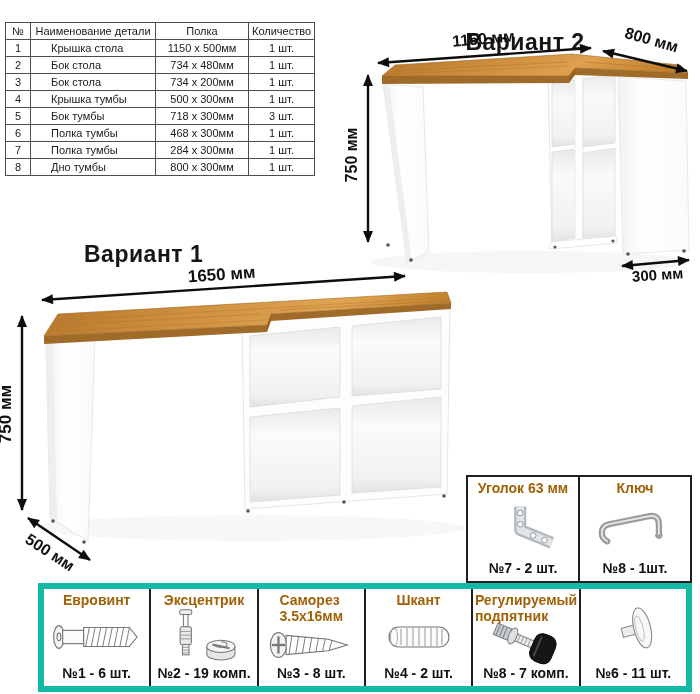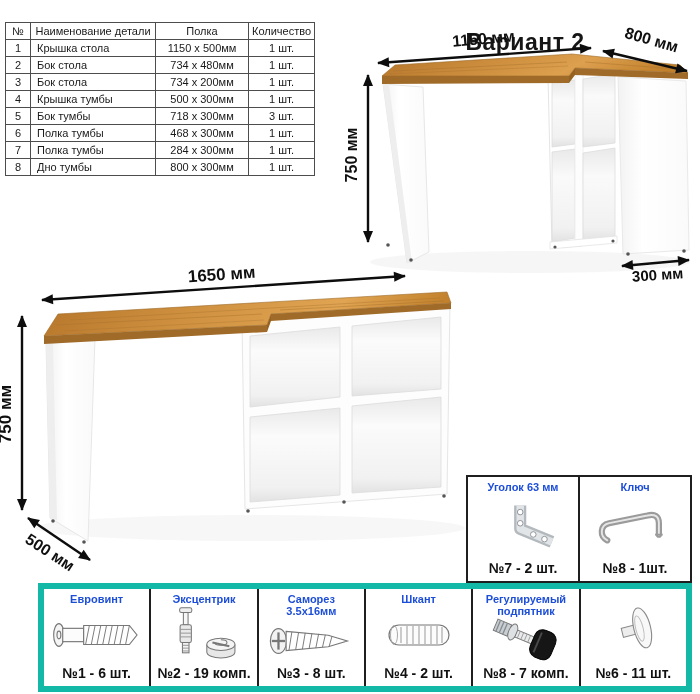--- a/index.html
+++ b/index.html
@@ -11,21 +11,21 @@
   .parts-table{
     position:absolute;left:5px;top:22px;border-collapse:collapse;
     font-size:11px;line-height:1.15;color:#1a1a1a;
   }
   .parts-table th,.parts-table td{
     border:1px solid #4d4d4d;padding:1px 3px;height:14px;background:#fff;
     font-weight:normal;white-space:nowrap;
   }
   .parts-table th{text-align:center;}
   .parts-table td.c{text-align:center;}
-  .parts-table td.l{text-align:left;padding-left:6px;}
+  .parts-table td.l{text-align:left;padding-left:20px;}
   .col-num{width:18px;} .col-name{width:118px;} .col-size{width:86px;} .col-qty{width:58px;}
   
   .variant-title{
     position:absolute;font-weight:bold;font-size:23px;letter-spacing:0.5px;color:#161616;
   }
   #v2-title{left:440px;top:1px;width:170px;text-align:center;margin-top:28px;}
   #v1-title{left:84px;top:241px;width:220px;text-align:left;}
   
   .drawing{position:absolute;}
   #v2-svg{left:345px;top:0px;}
@@ -41,21 +41,21 @@
   .hw-row{
     position:absolute;left:38px;top:583px;width:654px;height:109px;
     display:flex;border:6px solid #14b8a6;background:#fff;box-sizing:border-box;
   }
   .hw-cell{
     flex:1 1 0;display:flex;flex-direction:column;align-items:center;justify-content:space-between;
     padding:4px 2px 5px 2px;border-left:2px solid #1f1f1f;box-sizing:border-box;background:#fff;min-width:0;
   }
   .hw-cell:first-child{border-left:none;}
   .hw-name{
-    font-weight:bold;font-size:11px;line-height:1.12;text-align:center;white-space:pre-line;color:#1d4ed8;
+    font-weight:bold;font-size:14px;line-height:1.12;text-align:left;white-space:pre-line;color:#a16207;
   }
   .hw-count{font-weight:bold;font-size:14px;color:#111;white-space:nowrap;}
   .hw-icon{flex:1 1 auto;display:flex;align-items:center;justify-content:center;min-height:0;}
 </style>
 </head>
 <body>
 
 <div class="sheet">
 
   <table class="parts-table">
@@ -182,20 +182,21 @@
       <line x1="258" y1="51" x2="342" y2="71" marker-start="url(#ah2)" marker-end="url(#ah2)"></line>
       <line x1="23" y1="75" x2="23" y2="242" marker-start="url(#ah2)" marker-end="url(#ah2)"></line>
       <line x1="277" y1="266" x2="344" y2="260" marker-start="url(#ah2)" marker-end="url(#ah2)"></line>
     </g>
     <text class="dim" font-size="16" x="139" y="44" transform="rotate(-5 139 44)">1150 мм</text>
     <text class="dim" font-size="16" x="305" y="45" transform="rotate(16 305 45)">800 мм</text>
     <text class="dim" font-size="16" x="12" y="155" transform="rotate(-90 12 155)">750 мм</text>
     <text class="dim" font-size="15" x="313" y="280" transform="rotate(-4 313 280)">300 мм</text>
   </svg>
 
+  <div id="v1-title" class="variant-title">Вариант 1</div>
 
   <svg id="v1-svg" class="drawing" width="470" height="345" viewBox="0 0 470 345">
     <defs>
       <marker id="ah1" viewBox="0 0 12 11" refX="11" refY="5.5" markerWidth="13" markerHeight="11" markerUnits="userSpaceOnUse" orient="auto-start-reverse">
         <path d="M0,0.5 L12,5.5 L0,10.5 z" fill="#0d0d0d"></path>
       </marker>
       <linearGradient id="wg1" x1="0" y1="0" x2="1" y2="0.1">
         <stop offset="0" stop-color="#b5742a"></stop>
           <stop offset="0.4" stop-color="#cf9140"></stop>
         <stop offset="0.75" stop-color="#e0a452"></stop>

